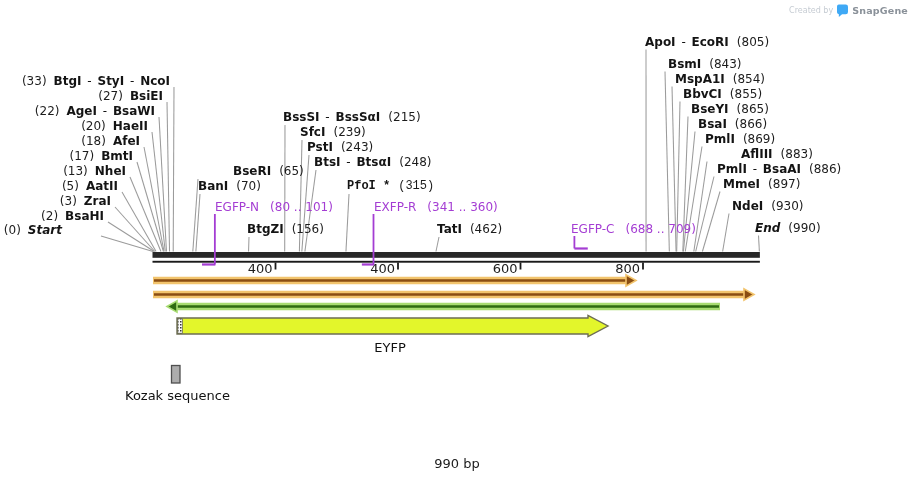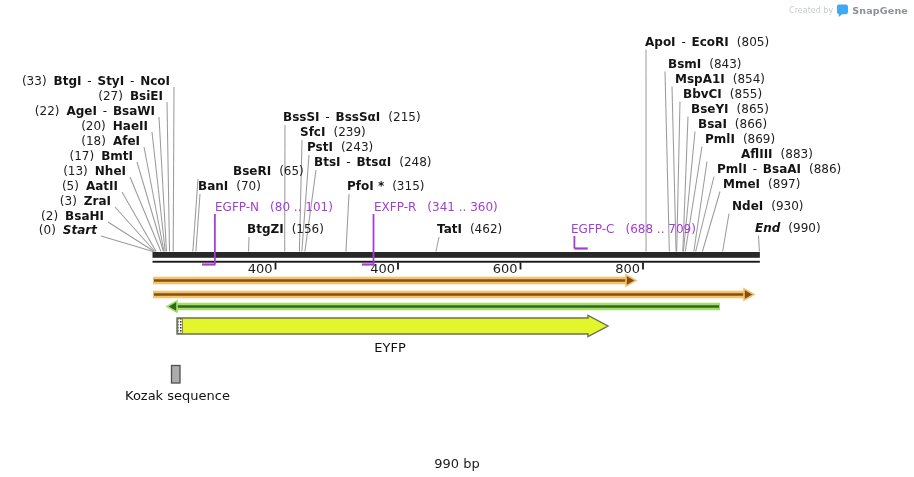--- a/index.html
+++ b/index.html
@@ -105,29 +105,29 @@
       <div class="lab" style="top: 75px; right: 744px;"><span class="num numl">(33)</span><span class="nm">BtgI</span><span class="sep"> - </span><span class="nm">StyI</span><span class="sep"> - </span><span class="nm">NcoI</span></div>
       <div class="lab" style="top: 90px; right: 751px; margin-left: 48px;"><span class="num numl">(27)</span><span class="nm">BsiEI</span></div>
       <div class="lab" style="top: 105px; right: 759px;"><span class="num numl">(22)</span><span class="nm">AgeI</span><span class="sep"> - </span><span class="nm">BsaWI</span></div>
       <div class="lab" style="top: 120px; right: 766px;"><span class="num numl">(20)</span><span class="nm">HaeII</span></div>
       <div class="lab" style="top: 135px; right: 774px;"><span class="num numl">(18)</span><span class="nm">AfeI</span></div>
       <div class="lab" style="top: 150px; right: 781px;"><span class="num numl">(17)</span><span class="nm">BmtI</span></div>
       <div class="lab" style="top: 165px; right: 788px;"><span class="num numl">(13)</span><span class="nm">NheI</span></div>
       <div class="lab" style="top: 180px; right: 796px;"><span class="num numl">(5)</span><span class="nm">AatII</span></div>
       <div class="lab" style="top: 195px; right: 803px;"><span class="num numl">(3)</span><span class="nm">ZraI</span></div>
       <div class="lab" style="top: 210px; right: 810px;"><span class="num numl">(2)</span><span class="nm">BsaHI</span></div>
-      <div class="lab it" style="top: 224px; right: 817px;"><span class="num numl">(0)</span><span class="nm">Start</span></div>
+      <div class="lab it" style="top: 224px; right: 852px;"><span class="num numl">(0)</span><span class="nm">Start</span></div>
       <div class="lab" style="top: 165px; left: 196px; margin-left: 37px;"><span class="nm">BseRI</span><span class="num numr">(65)</span></div>
       <div class="lab" style="top: 180px; left: 198px;"><span class="nm">BanI</span><span class="num numr">(70)</span></div>
       <div class="lab" style="top: 223px; left: 247px;"><span class="nm">BtgZI</span><span class="num numr">(156)</span></div>
       <div class="lab" style="top: 111px; left: 283px;"><span class="nm">BssSI</span><span class="sep"> - </span><span class="nm">BssSαI</span><span class="num numr">(215)</span></div>
       <div class="lab" style="top: 126px; left: 300px;"><span class="nm">SfcI</span><span class="num numr">(239)</span></div>
       <div class="lab" style="top: 141px; left: 307px;"><span class="nm">PstI</span><span class="num numr">(243)</span></div>
       <div class="lab" style="top: 156px; left: 314px;"><span class="nm">BtsI</span><span class="sep"> - </span><span class="nm">BtsαI</span><span class="num numr">(248)</span></div>
-      <div class="lab" style="top: 180px; left: 347px;"><span class="nm">PfoI *</span><span class="num numr">(315)</span></div>
+      <div class="lab" style="top: 180px; left: 347px; font-family: Liberation Mono, monospace;"><span class="nm">PfoI *</span><span class="num numr">(315)</span></div>
       <div class="lab" style="top: 223px; left: 437px;"><span class="nm">TatI</span><span class="num numr">(462)</span></div>
       <div class="lab" style="top: 36px; left: 645px;"><span class="nm">ApoI</span><span class="sep"> - </span><span class="nm">EcoRI</span><span class="num numr">(805)</span></div>
       <div class="lab" style="top: 58px; left: 668px;"><span class="nm">BsmI</span><span class="num numr">(843)</span></div>
       <div class="lab" style="top: 73px; left: 675px;"><span class="nm">MspA1I</span><span class="num numr">(854)</span></div>
       <div class="lab" style="top: 88px; left: 683px;"><span class="nm">BbvCI</span><span class="num numr">(855)</span></div>
       <div class="lab" style="top: 103px; left: 691px;"><span class="nm">BseYI</span><span class="num numr">(865)</span></div>
       <div class="lab" style="top: 118px; left: 698px;"><span class="nm">BsaI</span><span class="num numr">(866)</span></div>
       <div class="lab" style="top: 133px; left: 705px;"><span class="nm">PmlI</span><span class="num numr">(869)</span></div>
       <div class="lab" style="top: 148px; left: 710px; margin-left: 31px;"><span class="nm">AflIII</span><span class="num numr">(883)</span></div>
       <div class="lab" style="top: 163px; left: 717px;"><span class="nm">PmlI</span><span class="sep"> - </span><span class="nm">BsaAI</span><span class="num numr">(886)</span></div>

